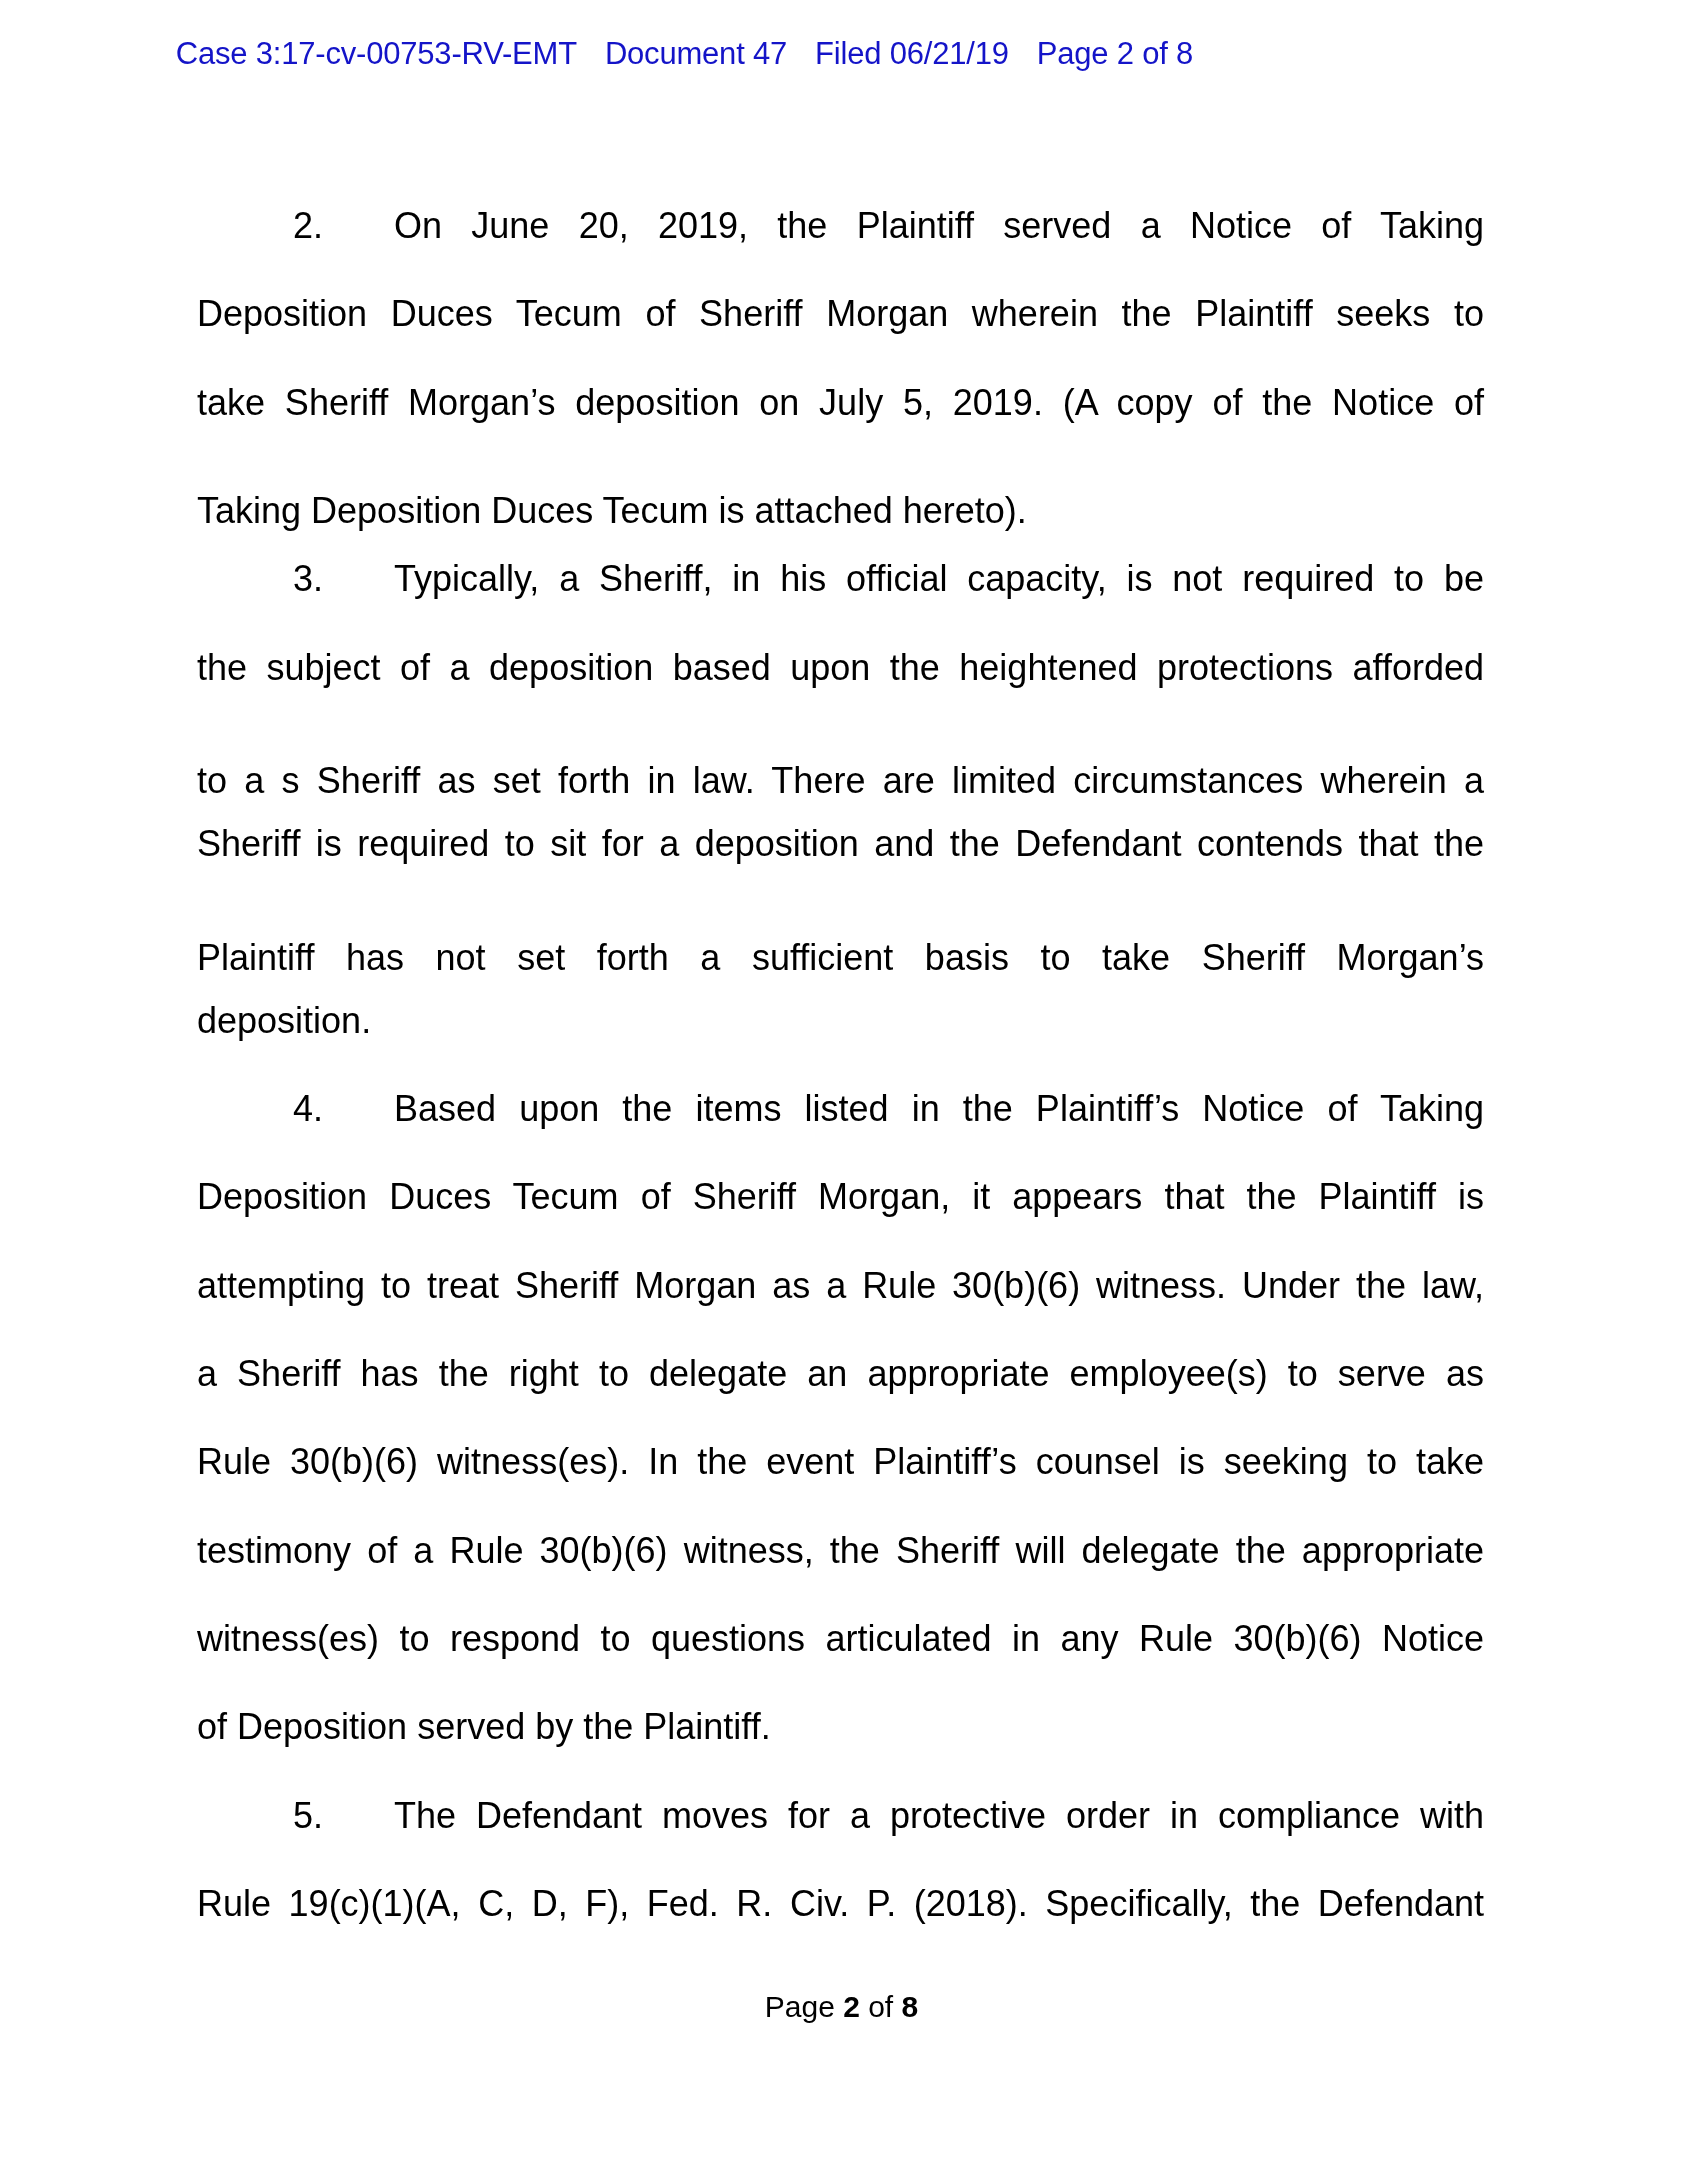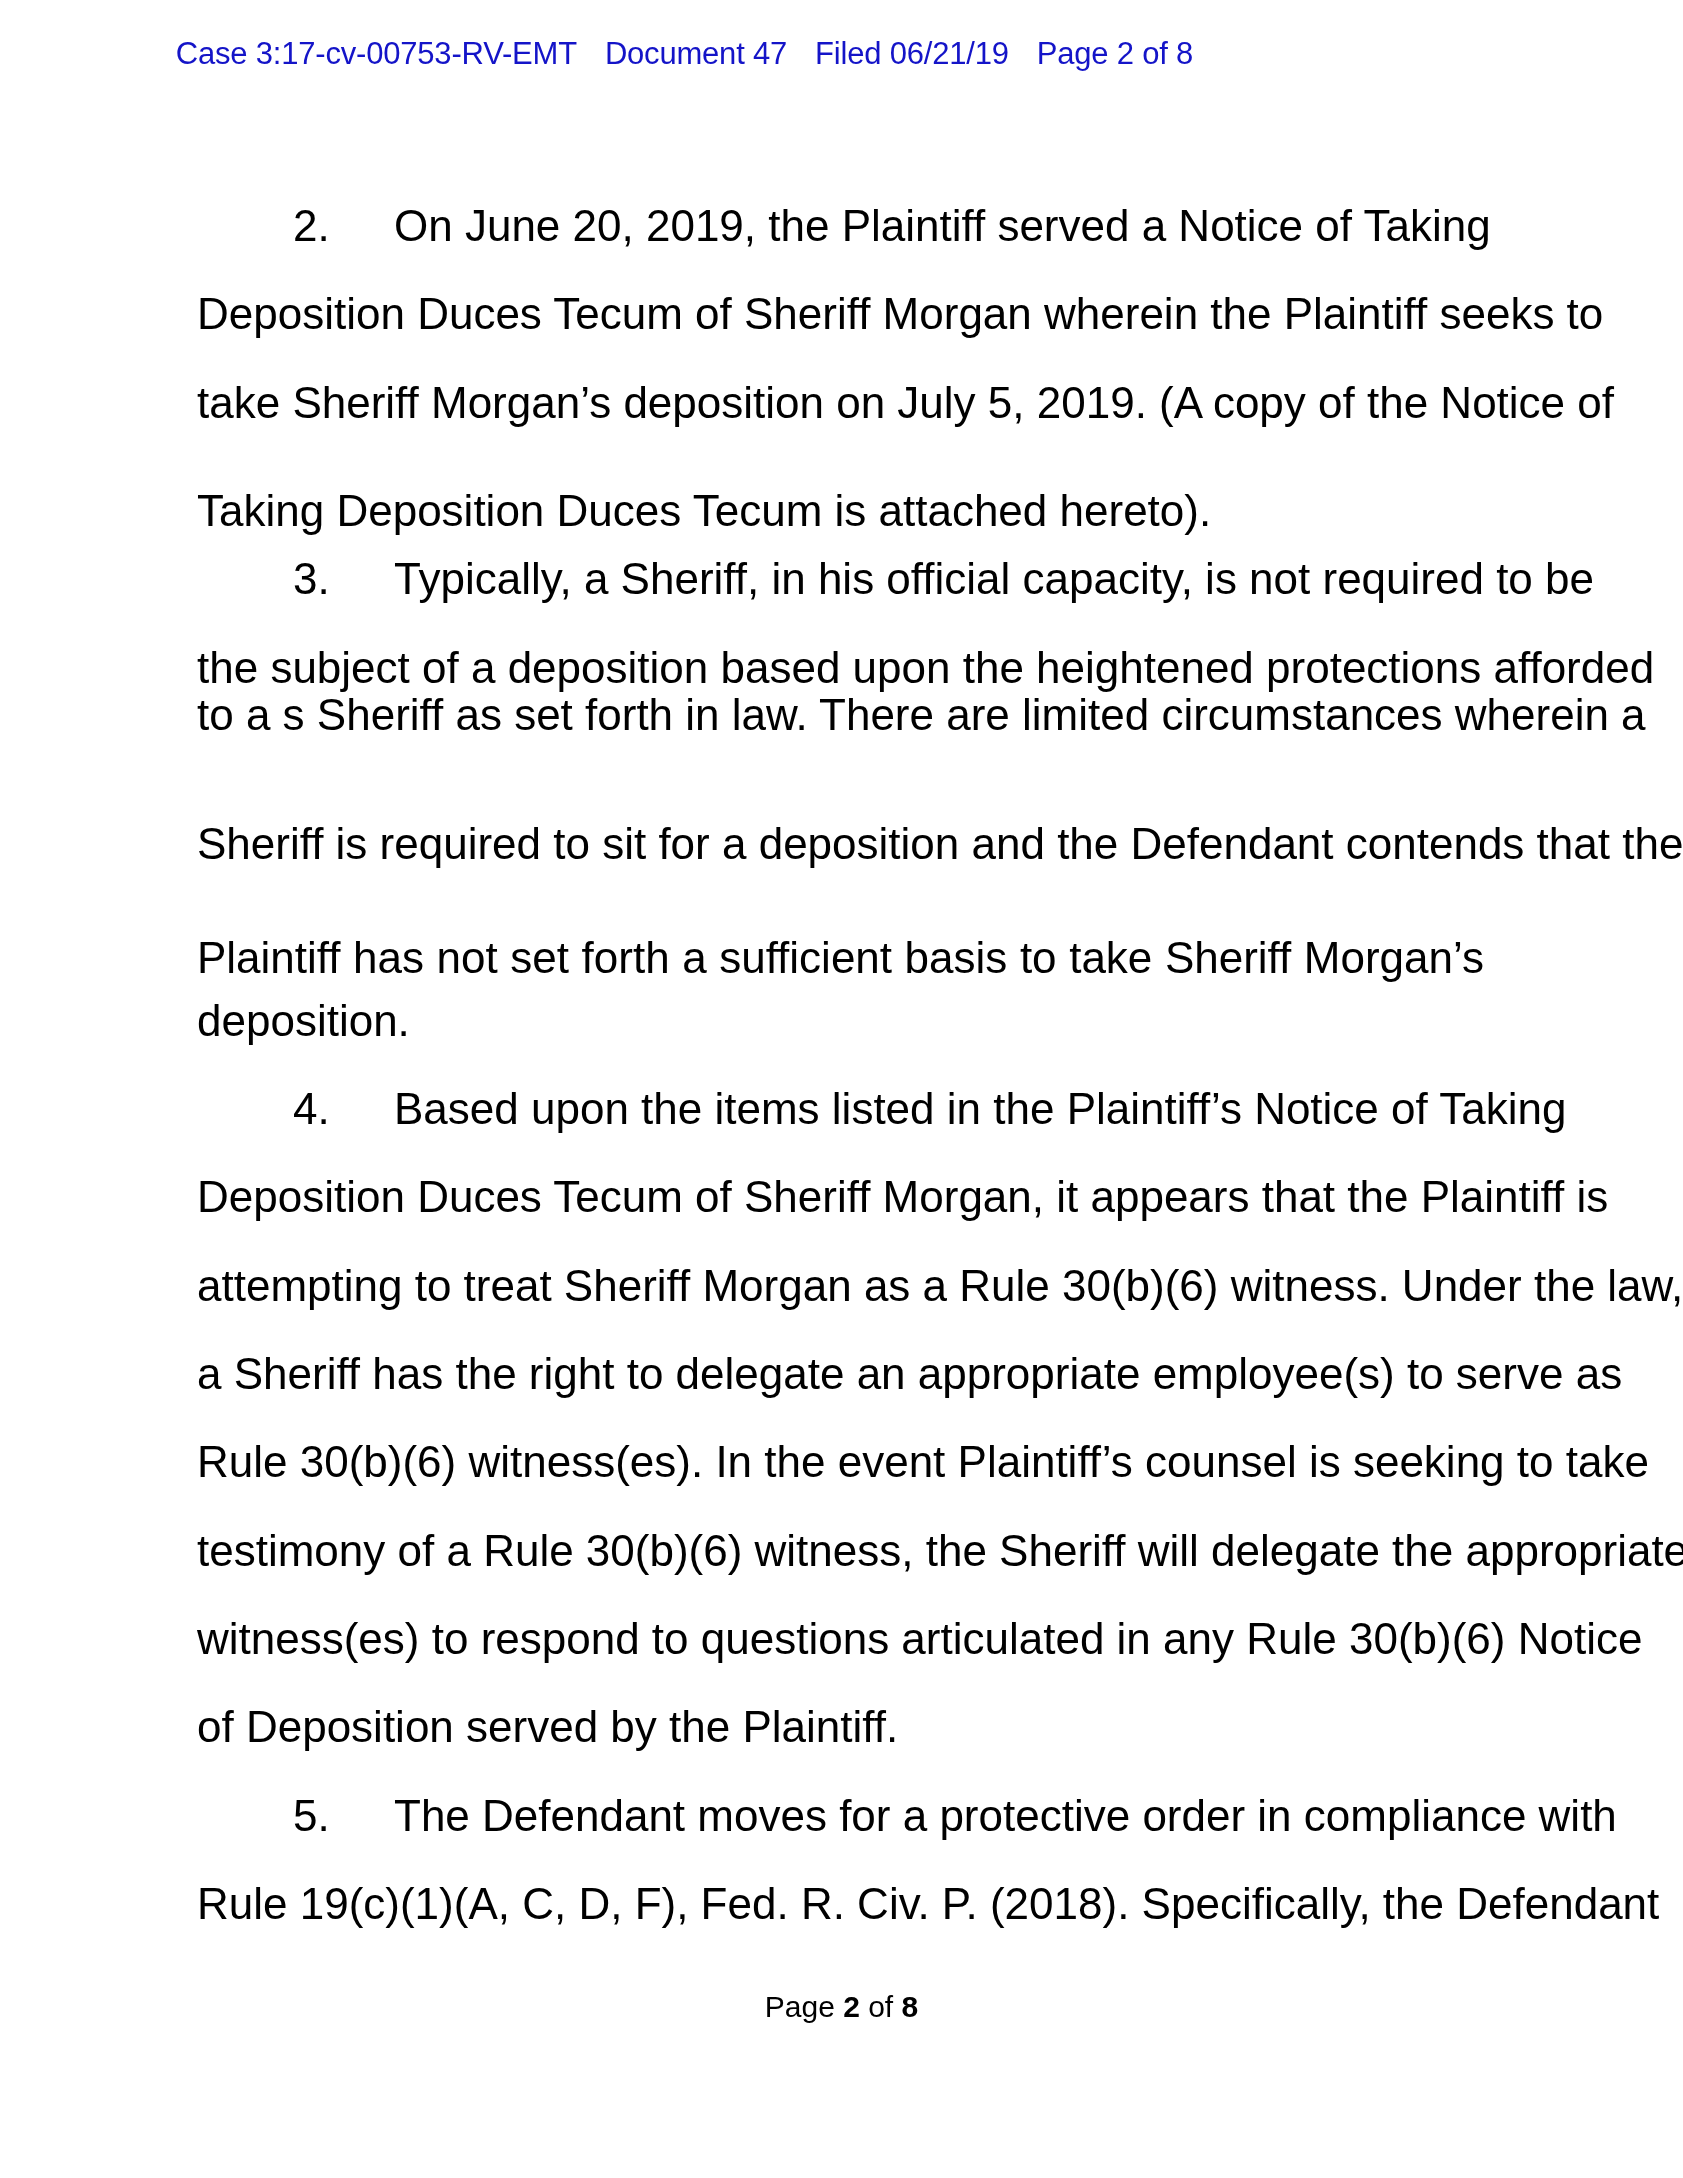--- a/index.html
+++ b/index.html
@@ -6,21 +6,21 @@
     body { width: 1683px; height: 2178px; position: relative; overflow: hidden; }
     .page { position: absolute; left: 0; top: 0; width: 1683px; height: 2178px; background: #fff; }
     .header {
       position: absolute; left: 0; top: 36px; width: 1369px; text-align: center;
       font-family: "Liberation Sans", sans-serif; font-size: 31px; color: #1414c8;
       white-space: pre; letter-spacing: -0.2px;
     }
     .header span { margin: 0 14px; }
     .line {
       position: absolute; left: 197px; width: 1287px; height: 50px;
-      font-family: "Liberation Sans", sans-serif; font-size: 44px; color: #000;
+      font-family: "Liberation Sans", sans-serif; font-size: 36px; color: #000;
       line-height: 50px; white-space: nowrap;
       text-align: justify; text-align-last: justify;
     }
     .line.last { text-align-last: left; }
     .line.first { left: 293px; width: 1191px; }
     .line.first .num { display: inline-block; width: 101px; text-align-last: left; }
     .line.first .rest { display: inline-block; width: 1090px; text-align: justify; text-align-last: justify; }
     .footer {
       position: absolute; left: 0; top: 1990px; width: 1683px; text-align: center;
       font-family: "Liberation Sans", sans-serif; font-size: 30px; color: #000;
@@ -33,21 +33,21 @@
 <div class="page">
   <div class="header" style="color: rgb(20, 20, 200);"><span>Case 3:17-cv-00753-RV-EMT</span><span>Document 47</span><span>Filed 06/21/19</span><span>Page 2 of 8</span></div>
 
   <div id="body-text">
       <div class="line first" style="top: 201px;"><span class="num">2.</span><span class="rest">On June 20, 2019, the Plaintiff served a Notice of Taking</span></div>
       <div class="line" style="top: 289px;">Deposition Duces Tecum of Sheriff Morgan wherein the Plaintiff seeks to</div>
       <div class="line" style="top: 378px;">take Sheriff Morgan’s deposition on July 5, 2019. (A copy of the Notice of</div>
       <div class="line last" style="top: 466px; margin-top: 20px;">Taking Deposition Duces Tecum is attached hereto).</div>
       <div class="line first" style="top: 554px;"><span class="num">3.</span><span class="rest">Typically, a Sheriff, in his official capacity, is not required to be</span></div>
       <div class="line" style="top: 643px;">the subject of a deposition based upon the heightened protections afforded</div>
-      <div class="line" style="top: 690px;">to a s Sheriff as set forth in law. There are limited circumstances wherein a</div>
+      <div class="line" style="top: 756px;">to a s Sheriff as set forth in law. There are limited circumstances wherein a</div>
       <div class="line" style="top: 819px;">Sheriff is required to sit for a deposition and the Defendant contends that the</div>
       <div class="line" style="top: 933px;">Plaintiff has not set forth a sufficient basis to take Sheriff Morgan’s</div>
       <div class="line last" style="top: 996px;">deposition.</div>
       <div class="line first" style="top: 1084px;"><span class="num">4.</span><span class="rest">Based upon the items listed in the Plaintiff’s Notice of Taking</span></div>
       <div class="line" style="top: 1172px;">Deposition Duces Tecum of Sheriff Morgan, it appears that the Plaintiff is</div>
       <div class="line" style="top: 1261px;">attempting to treat Sheriff Morgan as a Rule 30(b)(6) witness. Under the law,</div>
       <div class="line" style="top: 1349px;">a Sheriff has the right to delegate an appropriate employee(s) to serve as</div>
       <div class="line" style="top: 1437px;">Rule 30(b)(6) witness(es). In the event Plaintiff’s counsel is seeking to take</div>
       <div class="line" style="top: 1526px;">testimony of a Rule 30(b)(6) witness, the Sheriff will delegate the appropriate</div>
       <div class="line" style="top: 1614px;">witness(es) to respond to questions articulated in any Rule 30(b)(6) Notice</div>

